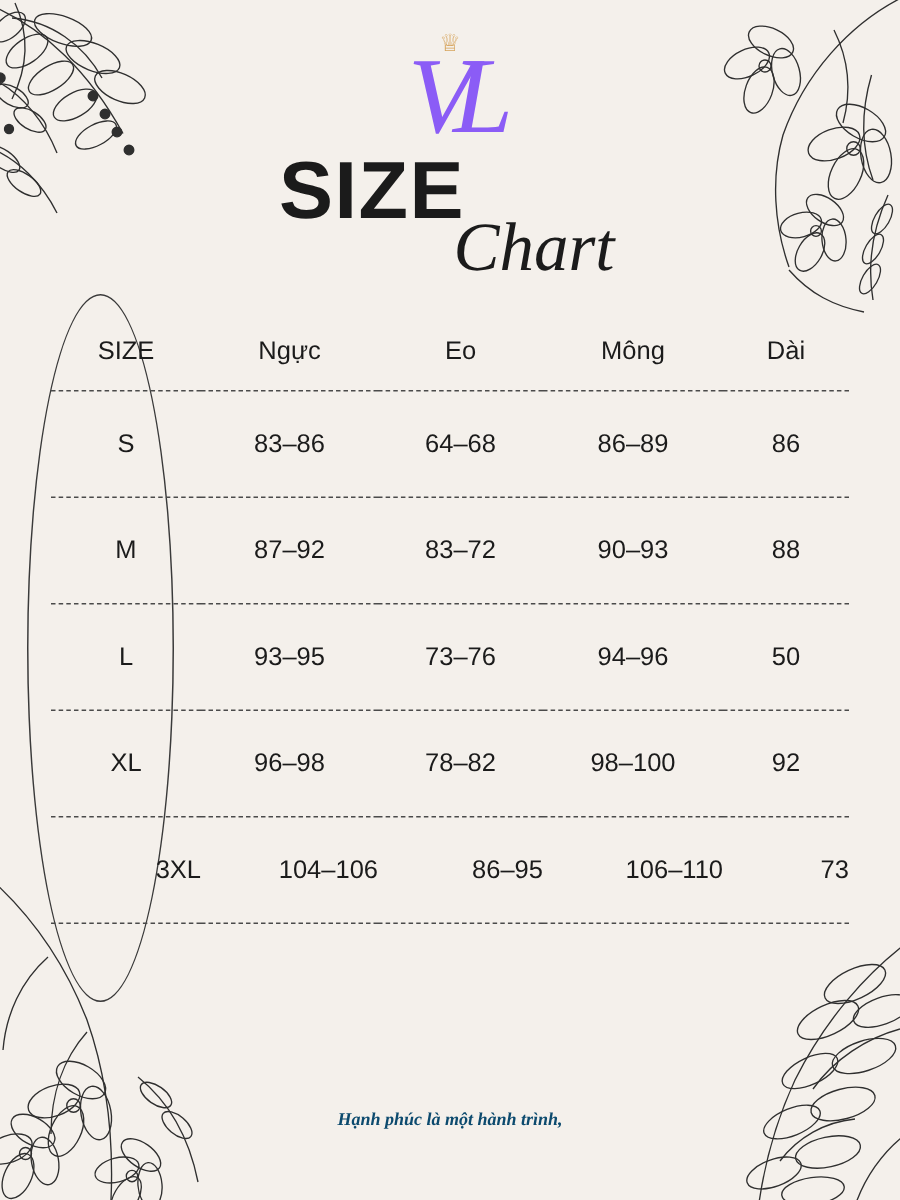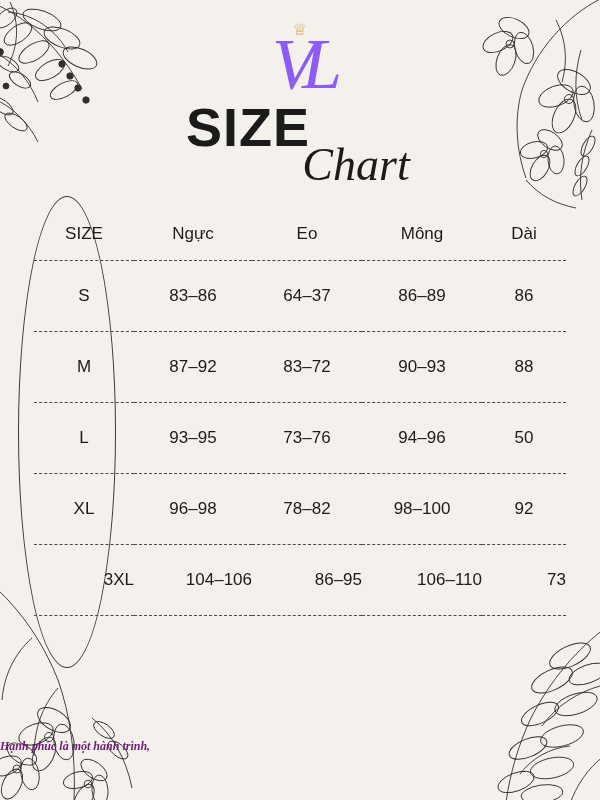--- a/index.html
+++ b/index.html
@@ -134,26 +134,26 @@
     border-radius: 50%;
     pointer-events: none;
   }
 
   
   .footer {
     position: absolute;
     bottom: 44px;
     left: 0;
     right: 0;
-    text-align: left;
+    text-align: center;
     font-family: "Liberation Serif", serif;
     font-style: italic;
     font-weight: bold;
     font-size: 12px;
-    color: #701a75;
+    color: #0c4a6e;
     line-height: 1.7;
   }
 </style>
 </head>
 <body>
 
 <div class="page">
 
   <div class="deco deco-tl">
     <svg width="190" height="190" viewBox="0 0 190 190" fill="none" stroke="#2f2f2f" stroke-width="0.9">
@@ -296,21 +296,21 @@
           <th>Ngực</th>
           <th>Eo</th>
           <th>Mông</th>
           <th>Dài</th>
         </tr>
       </thead>
       <tbody>
         <tr>
           <td>S</td>
           <td>83–86</td>
-          <td>64–37</td>
+          <td>64–68</td>
           <td>86–89</td>
           <td>86</td>
         </tr>
         <tr>
           <td>M</td>
           <td>87–92</td>
           <td>83–72</td>
           <td>90–93</td>
           <td>88</td>
         </tr>

